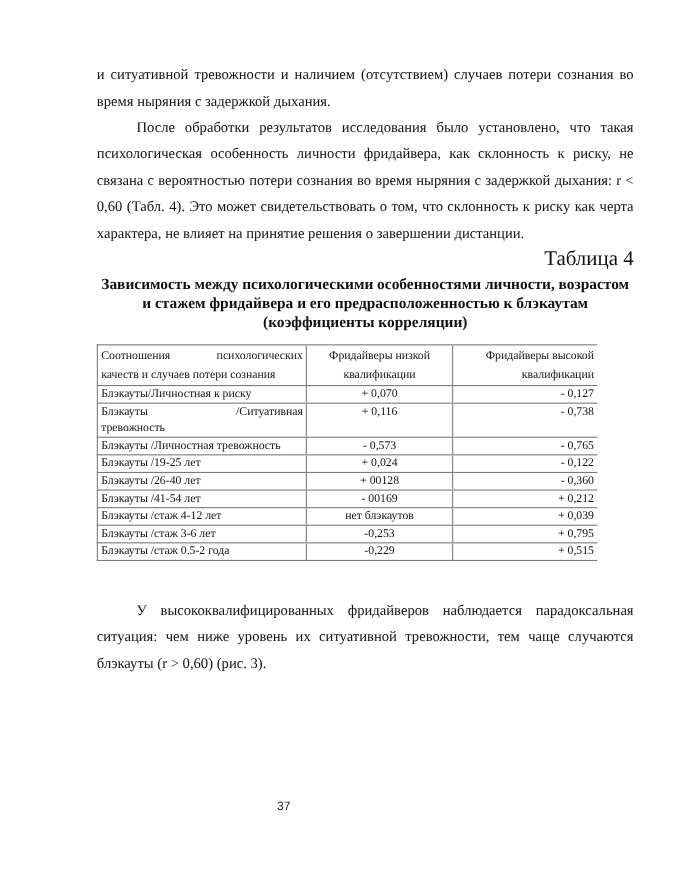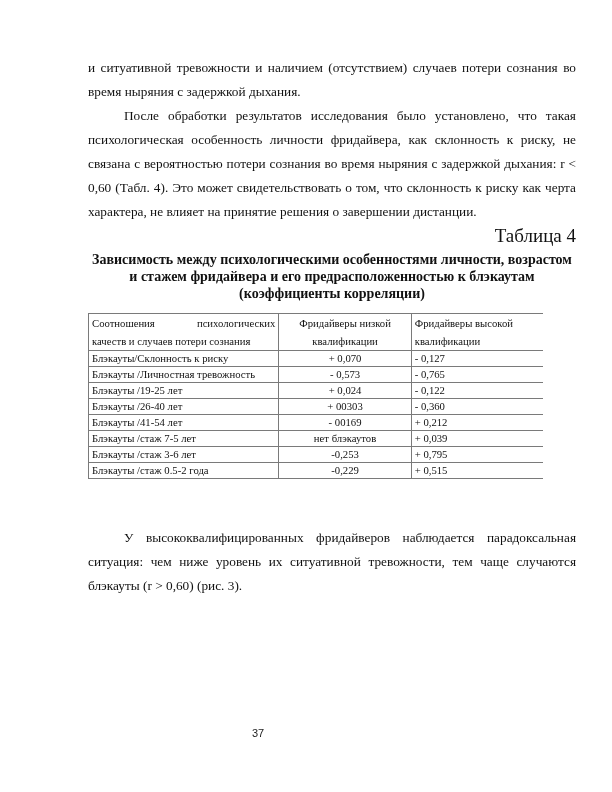--- a/index.html
+++ b/index.html
@@ -60,35 +60,35 @@
     table.corr td.c1 {
       width: 183px;
       text-align: justify;
     }
     table.corr td.c2 {
       width: 125px;
       text-align: center;
     }
     table.corr td.c3 {
       width: 125px;
-      text-align: left;
+      text-align: right;
       border-right: none;
     }
     table.corr tr.header td {
       line-height: 18px;
     }
     td.split-label {
       text-align: left;
     }
     .justify-two {
       display: flex;
       justify-content: space-between;
     }
     .after-table {
-      margin-top: 47px;
+      margin-top: 33px;
     }
     .page-number {
       position: absolute;
       top: 727px;
       left: 0;
       width: 516px;
       text-align: center;
       font-family: "Liberation Sans", "DejaVu Sans", sans-serif;
       font-size: 11px;
       color: #222;
@@ -113,46 +113,57 @@
           <span>Соотношения</span>
           <span>психологических</span>
         </div>
         <div>качеств и случаев потери сознания</div>
       </td>
       <td class="c2">Фридайверы низкой квалификации</td>
       <td class="c3">Фридайверы высокой квалификации</td>
     </tr>
 
     <tr>
-      <td class="c1">Блэкауты/Склонность к риску</td>
+      <td class="c1">Блэкауты/Личностная к риску</td>
       <td class="c2">+ 0,070</td>
       <td class="c3">- 0,127</td>
+    </tr>
+    <tr>
+      <td class="c1 split-label">
+        <div class="justify-two">
+          <span>Блэкауты</span>
+          <span>/Ситуативная</span>
+        </div>
+        <div>тревожность</div>
+      </td>
+      <td class="c2">+ 0,116</td>
+      <td class="c3">- 0,738</td>
     </tr>
     <tr>
       <td class="c1">Блэкауты /Личностная тревожность</td>
       <td class="c2">- 0,573</td>
       <td class="c3">- 0,765</td>
     </tr>
     <tr>
       <td class="c1">Блэкауты /19-25 лет</td>
       <td class="c2">+ 0,024</td>
       <td class="c3">- 0,122</td>
     </tr>
     <tr>
       <td class="c1">Блэкауты /26-40 лет</td>
-      <td class="c2">+ 00303</td>
+      <td class="c2">+ 00128</td>
       <td class="c3">- 0,360</td>
     </tr>
     <tr>
       <td class="c1">Блэкауты /41-54 лет</td>
       <td class="c2">- 00169</td>
       <td class="c3">+ 0,212</td>
     </tr>
     <tr>
-      <td class="c1">Блэкауты /стаж 7-5 лет</td>
+      <td class="c1">Блэкауты /стаж 4-12 лет</td>
       <td class="c2">нет блэкаутов</td>
       <td class="c3">+ 0,039</td>
     </tr>
     <tr>
       <td class="c1">Блэкауты /стаж 3-6 лет</td>
       <td class="c2">-0,253</td>
       <td class="c3">+ 0,795</td>
     </tr>
     <tr>
       <td class="c1">Блэкауты /стаж 0.5-2 года</td>

